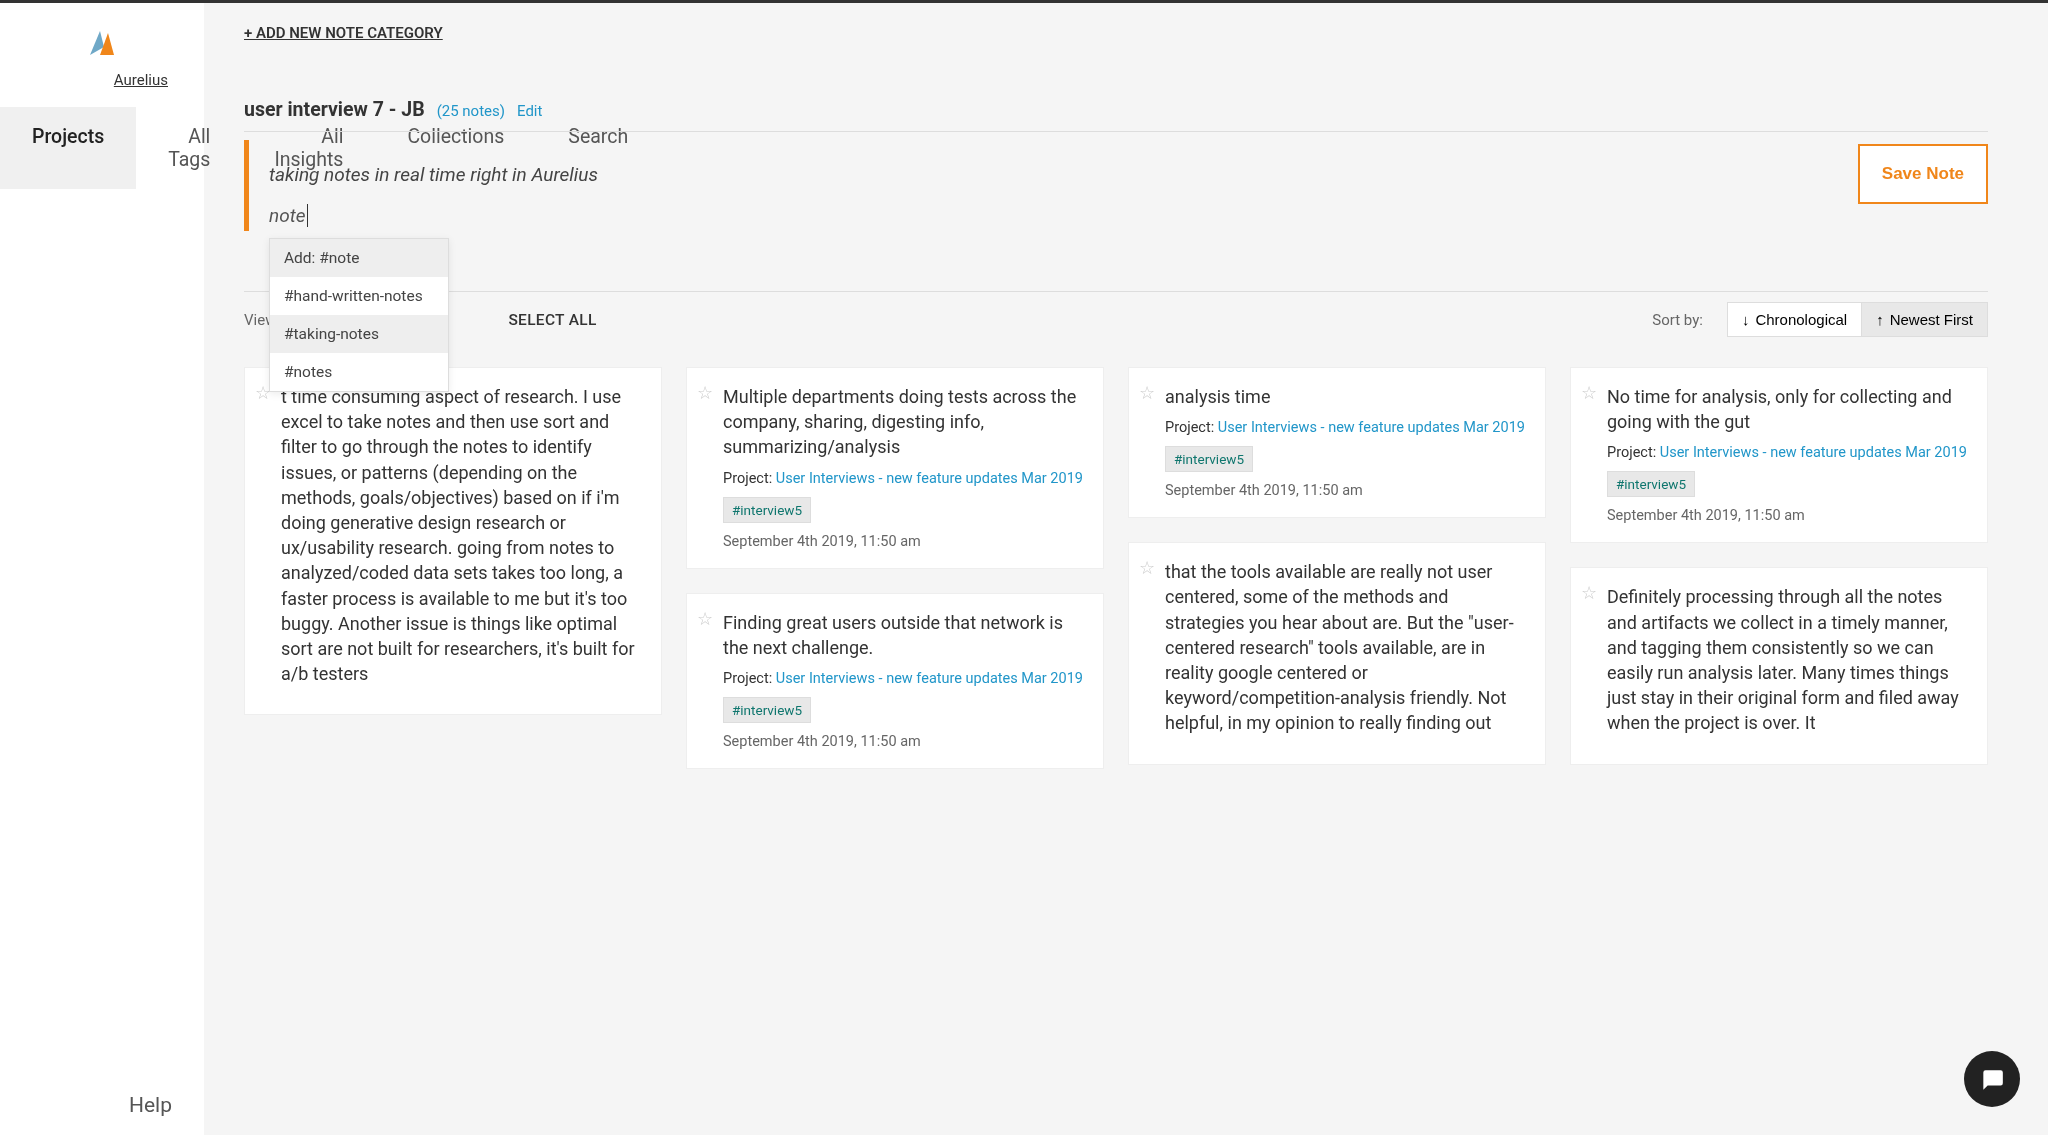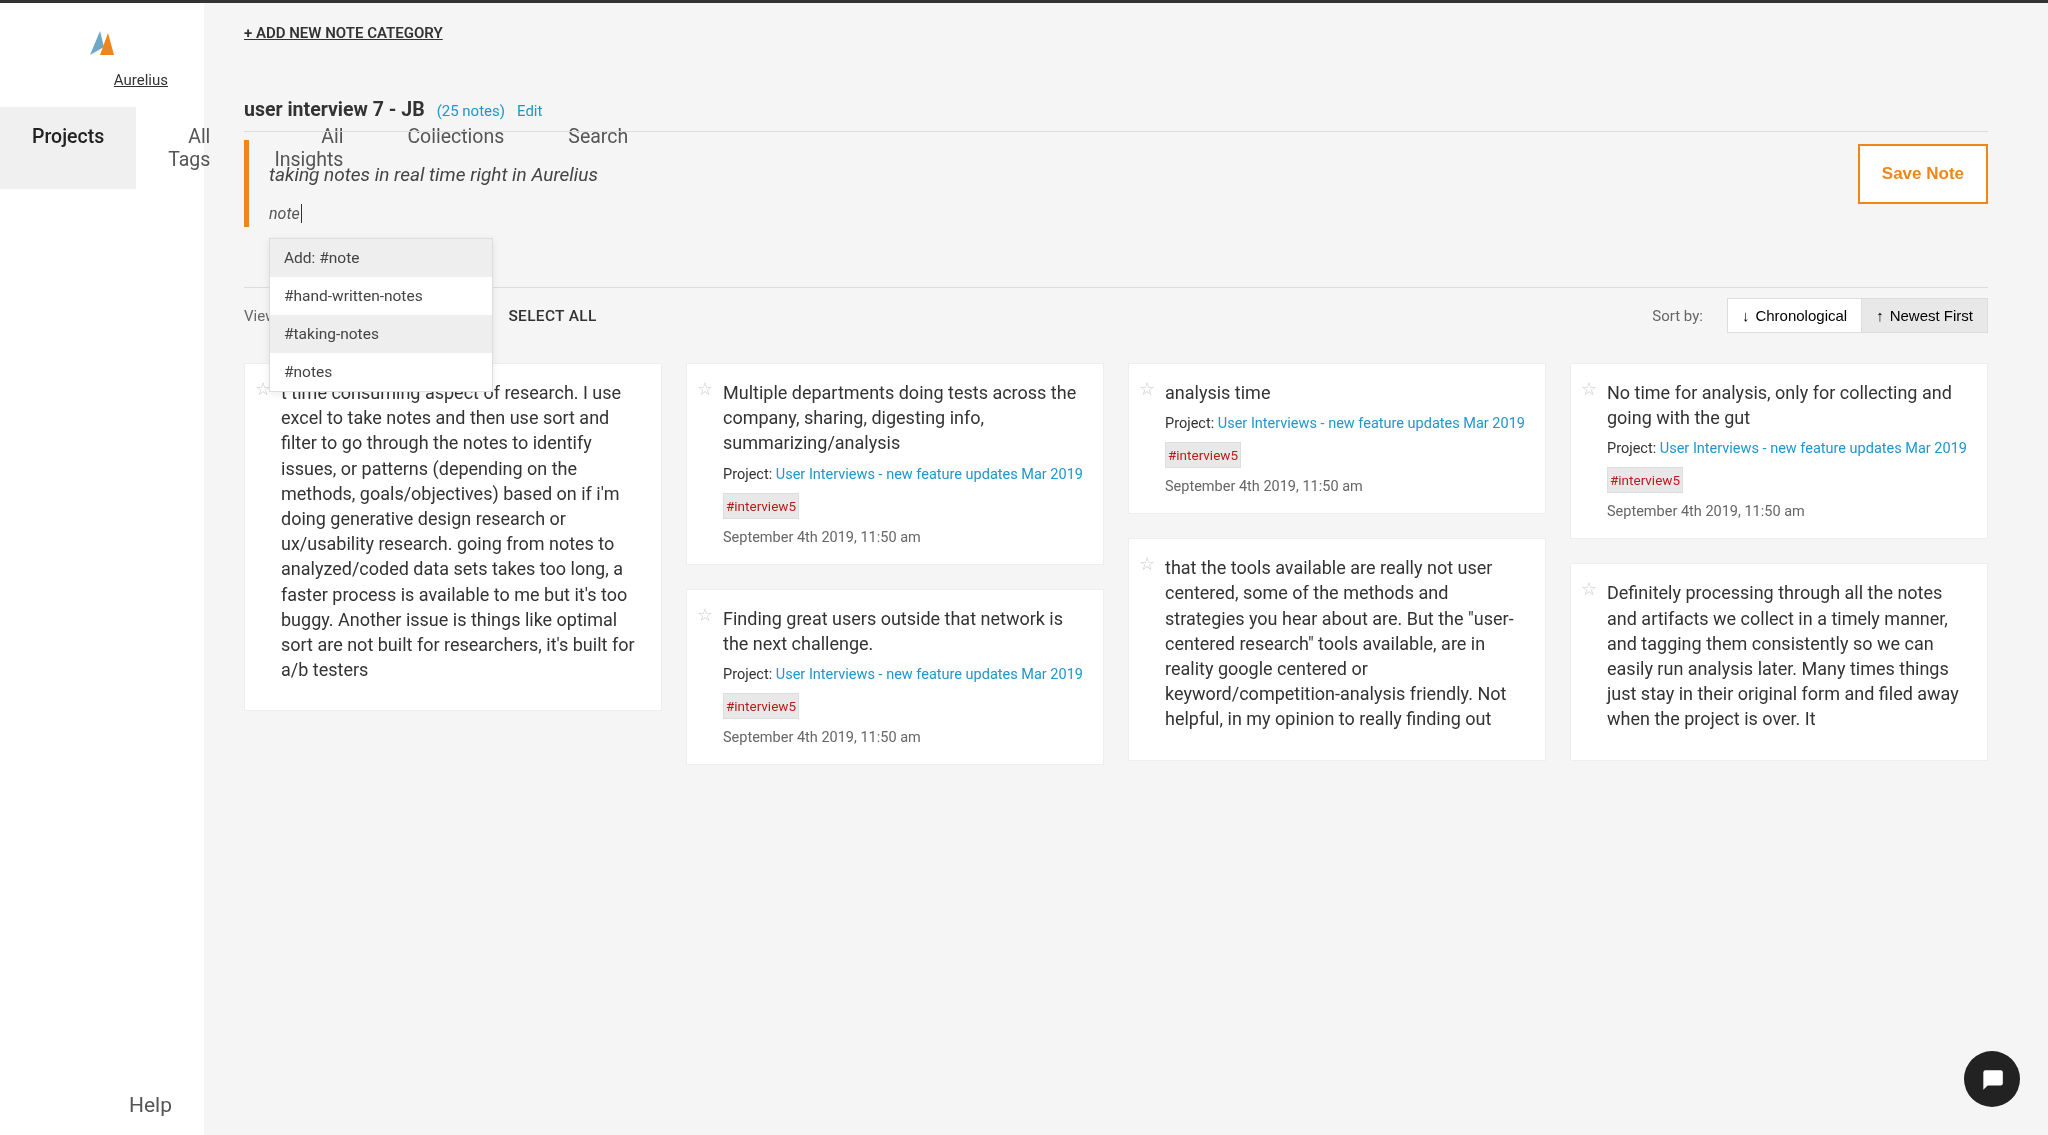--- a/index.html
+++ b/index.html
@@ -17,41 +17,41 @@
 .add-cat { font-weight: 600; font-size: 15px; text-decoration: underline; margin-bottom: 56px; display: inline-block; cursor: pointer; }
 .cat-header { display: flex; align-items: baseline; gap: 12px; margin-bottom: 10px; }
 .cat-title { font-weight: 700; font-size: 19.5px; }
 .notes-count { color: #2196c9; font-size: 15px; }
 .edit-link { color: #2196c9; font-size: 15px; cursor: pointer; }
 .hr { border: none; border-top: 1px solid #ddd; margin-bottom: 0; }
 .compose { border-left: 5px solid #f0861a; padding: 4px 0 4px 20px; margin-top: 8px; position: relative; }
 .compose-row1 { display: flex; align-items: center; }
 .compose-text { font-style: italic; font-size: 19px; color: #444; flex: 1; }
 .save-btn { border: 2px solid #f0861a; color: #f0861a; background: #fff; padding: 18px 22px; font-size: 17px; font-weight: 600; cursor: pointer; }
-.tag-input { margin-top: 38px; font-style: italic; font-size: 16px; color: #555; border-right: 1px solid #333; padding-right: 1px; display: inline; }
-.dropdown { position: absolute; left: 20px; top: 98px; width: 224px; background: #fff; border: 1px solid #ddd; box-shadow: 0 2px 8px rgba(0,0,0,0.08); z-index: 10; }
+.tag-input { margin-top: 38px; font-style: italic; font-size: 19px; color: #555; border-right: 1px solid #333; padding-right: 1px; display: inline; }
+.dropdown { position: absolute; left: 20px; top: 98px; width: 180px; background: #fff; border: 1px solid #ddd; box-shadow: 0 2px 8px rgba(0,0,0,0.08); z-index: 10; }
 .dropdown-item { padding: 10px 14px; font-size: 15.5px; color: #444; cursor: pointer; }
 .dropdown-item.hover { background: #eee; }
 .toolbar { display: flex; align-items: center; margin-top: 60px; border-top: 1px solid #ddd; padding-top: 10px; }
 .view-label { font-size: 15px; color: #666; margin-right: 12px; }
 .select-all { font-size: 15.5px; font-weight: 500; letter-spacing: 0.3px; cursor: pointer; margin-left: 220px; }
 .toolbar-spacer { flex: 1; }
 .sort-label { font-size: 15px; color: #666; margin-right: 24px; }
 .sort-btn { display: inline-flex; align-items: center; gap: 6px; border: 1px solid #ddd; background: #fff; padding: 8px 14px; font-size: 15px; cursor: pointer; }
 .sort-btn.active { background: #e8e8e8; }
 .sort-btn + .sort-btn { border-left: none; }
 .cards { display: grid; grid-template-columns: repeat(4, 1fr); gap: 24px; margin-top: 30px; align-items: start; }
 .col { display: flex; flex-direction: column; gap: 24px; }
 .card { background: #fff; border: 1px solid #eee; padding: 16px 18px 18px 18px; position: relative; }
 .star { position: absolute; left: 10px; top: 14px; color: #ccc; font-size: 18px; }
 .card-text { font-size: 18px; color: #333; line-height: 1.4; margin-left: 18px; margin-bottom: 10px; }
 .proj-line { font-size: 14.5px; margin-left: 18px; margin-bottom: 10px; }
 .proj-label { color: #333; }
 .proj-link { color: #2196c9; }
-.tag-chip { display: inline-block; background: #e8e8e8; border: 1px solid #ddd; padding: 4px 2px; font-size: 13.5px; color: #b91c1c; margin-left: 18px; margin-bottom: 10px; }
+.tag-chip { display: inline-block; background: #e8e8e8; border: 1px solid #ddd; padding: 4px 8px; font-size: 13.5px; color: #0f766e; margin-left: 18px; margin-bottom: 10px; }
 .timestamp { font-size: 14.5px; color: #666; margin-left: 18px; }
 .chat-btn { position: fixed; right: 28px; bottom: 28px; width: 56px; height: 56px; border-radius: 50%; background: #222; display: flex; align-items: center; justify-content: center; cursor: pointer; }
 .chat-btn svg { width: 26px; height: 26px; }
 .arrow { display:inline-block; font-weight:bold; }
 </style>
 </head>
 <body>
 
 <div class="app">
   <aside class="sidebar">

